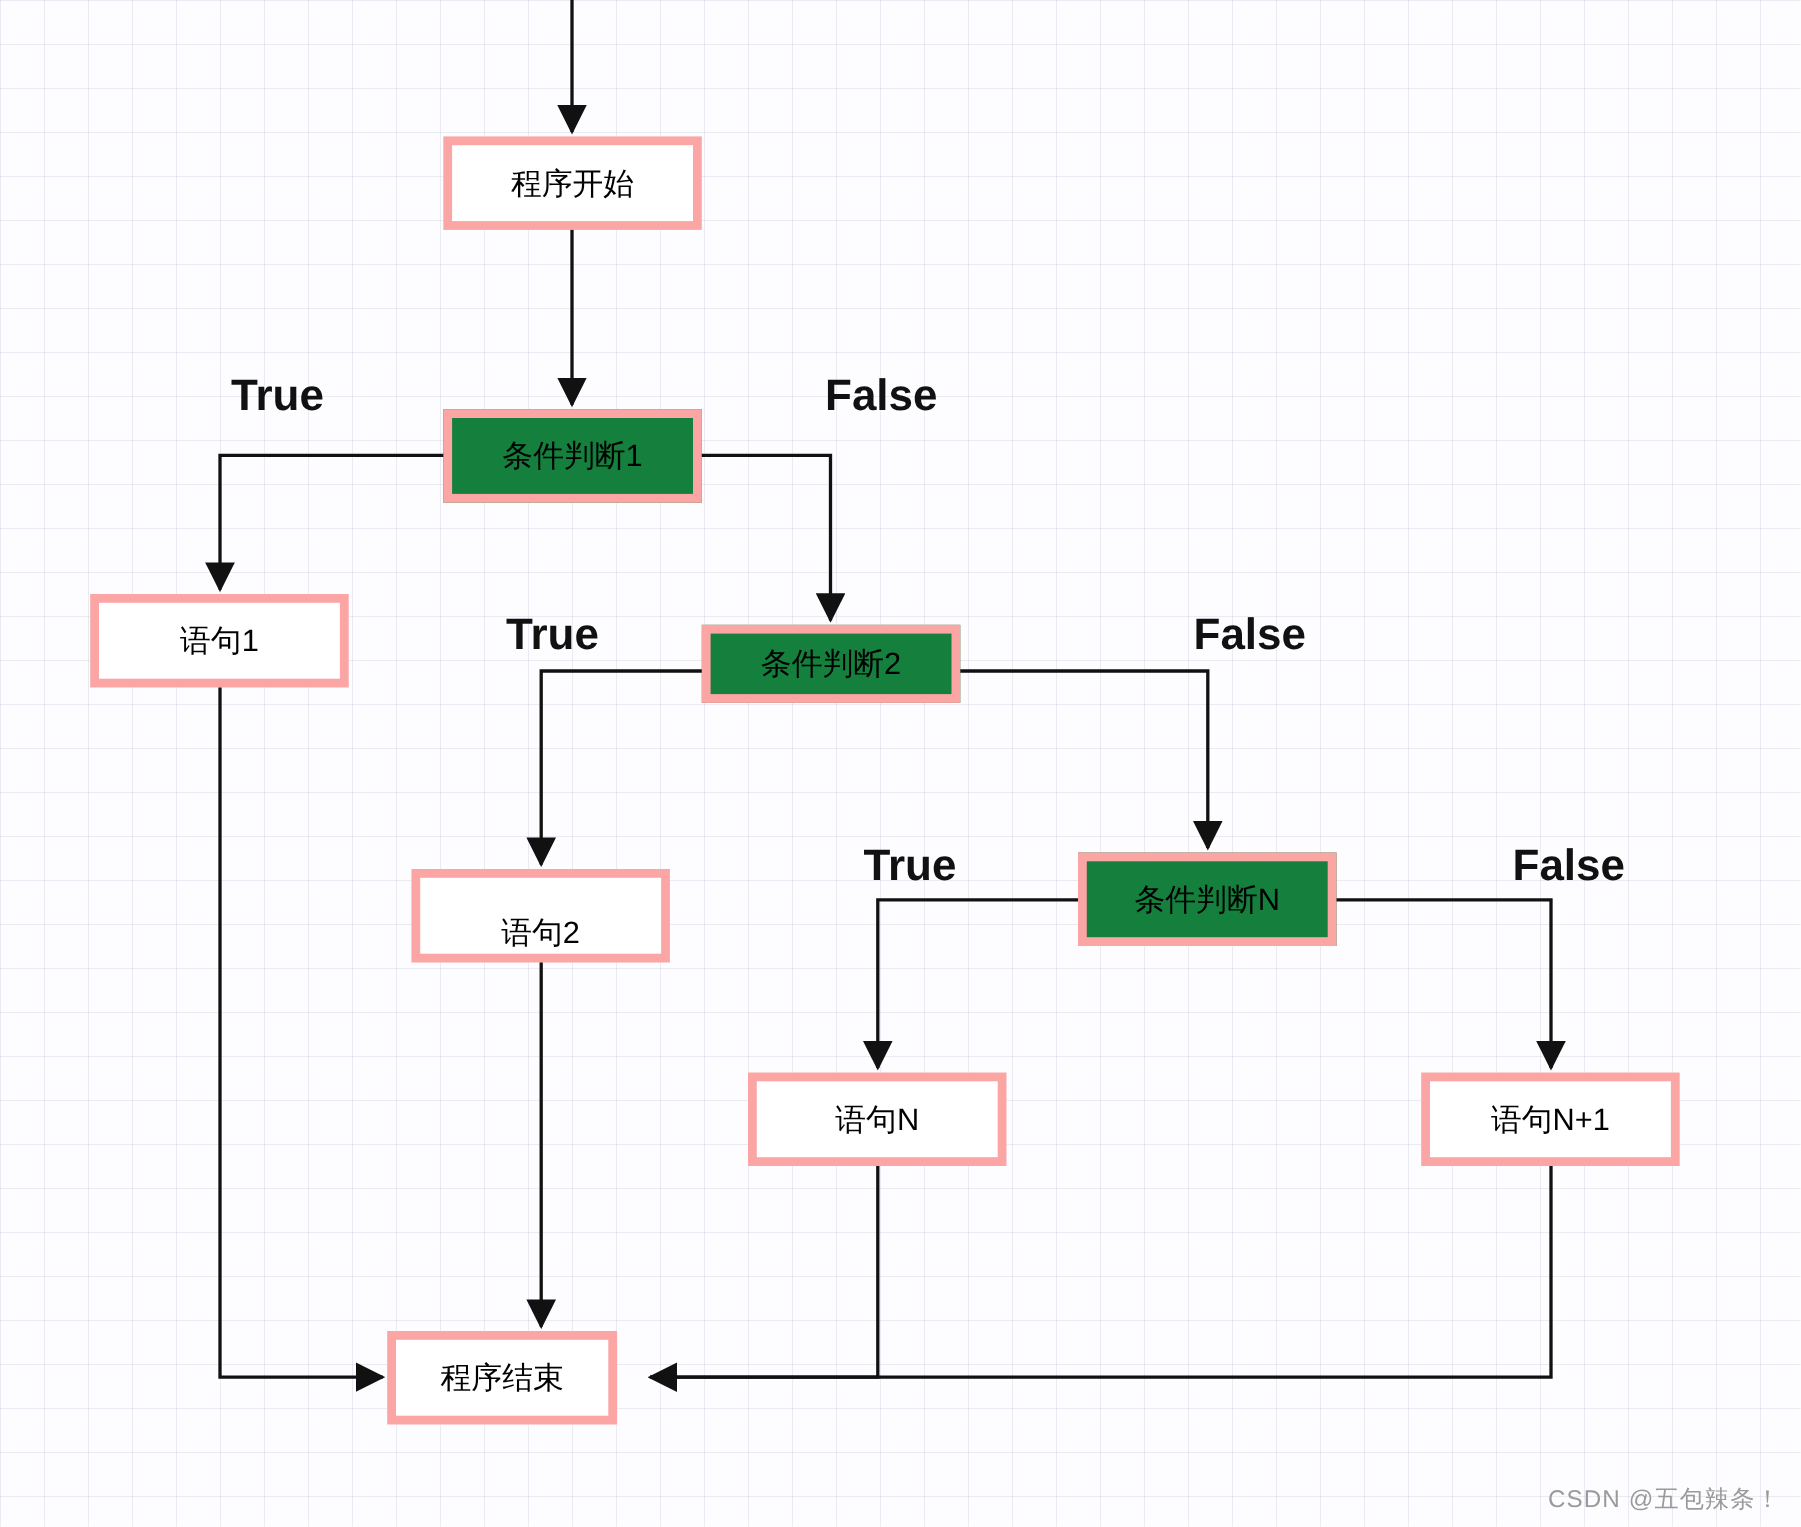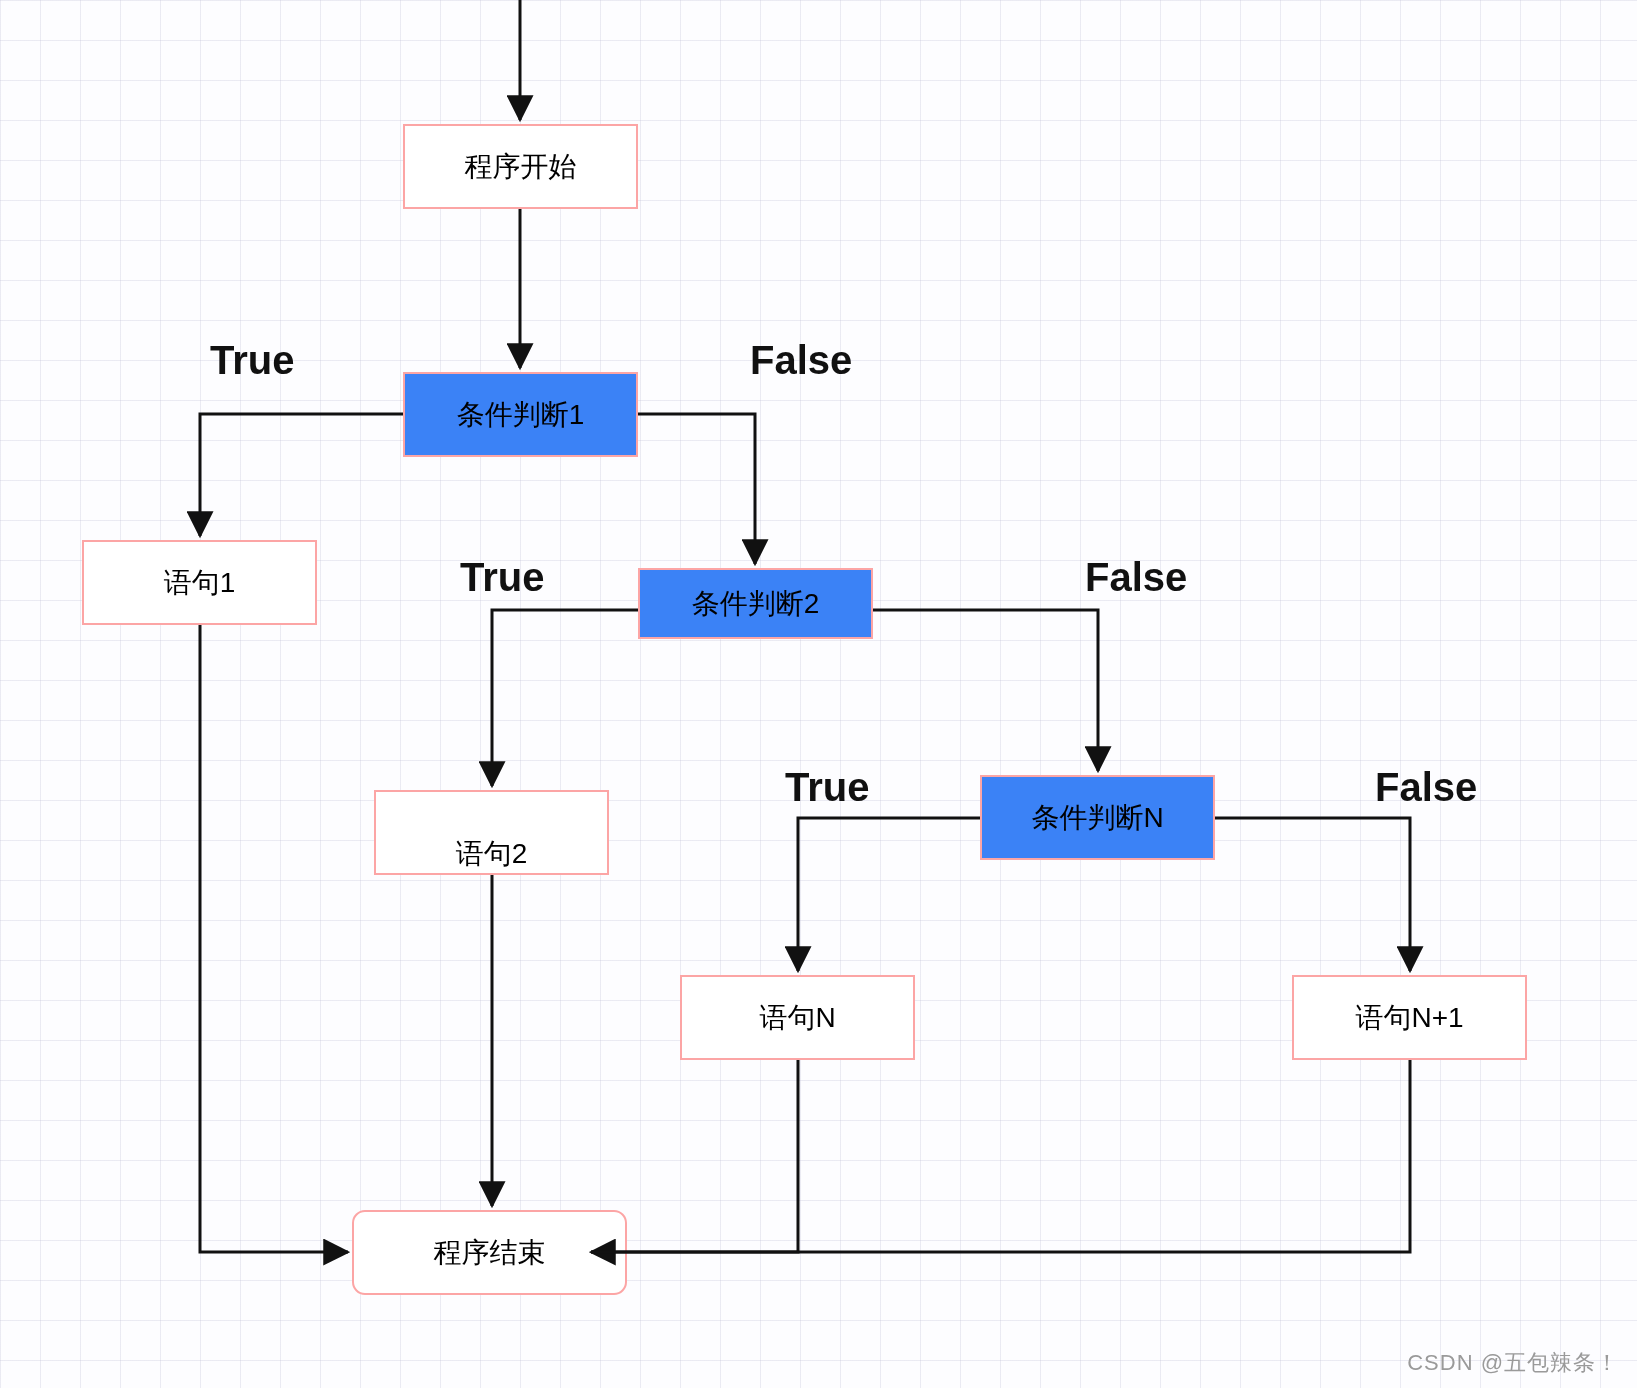--- a/index.html
+++ b/index.html
@@ -16,31 +16,31 @@
   .grid {
     position: absolute;
     inset: 0;
     background-image:
       linear-gradient(to right, rgba(200,200,220,.35) 1px, transparent 1px),
       linear-gradient(to bottom, rgba(200,200,220,.35) 1px, transparent 1px);
     background-size: 40px 40px;
   }
   .box {
     position: absolute;
-    border: 2px solid #fca5a5;
+    border: 8px solid #fca5a5;
     background: #fff;
     display: flex;
     align-items: center;
     justify-content: center;
     font-size: 28px;
     text-align: center;
     box-sizing: border-box;
   }
   .decision {
-    background: #3b82f6;
+    background: #15803d;
   }
   .label {
     position: absolute;
     font-size: 40px;
     font-weight: 700;
     color: #111;
   }
   svg.edges {
     position: absolute;
     inset: 0;
@@ -87,21 +87,21 @@
 </div>
 
 <div class="box" style="left:680px; top:975px; width:235px; height:85px;">
   <span>语句N</span>
 </div>
 
 <div class="box" style="left:1292px; top:975px; width:235px; height:85px;text-align:center;">
   <span>语句N+1</span>
 </div>
 
-<div class="box" style="left:352px; top:1210px; width:275px; height:85px;border-radius:13px;">
+<div class="box" style="left:352px; top:1210px; width:209px; height:85px;">
   <span>程序结束</span>
 </div>
 
 <div class="label" style="left:210px; top:338px;">True</div>
 <div class="label" style="left:750px; top:338px;">False</div>
 
 <div class="label" style="left:460px; top:555px;">True</div>
 <div class="label" style="left:1085px; top:555px;">False</div>
 
 <div class="label" style="left:785px; top:765px;">True</div>

